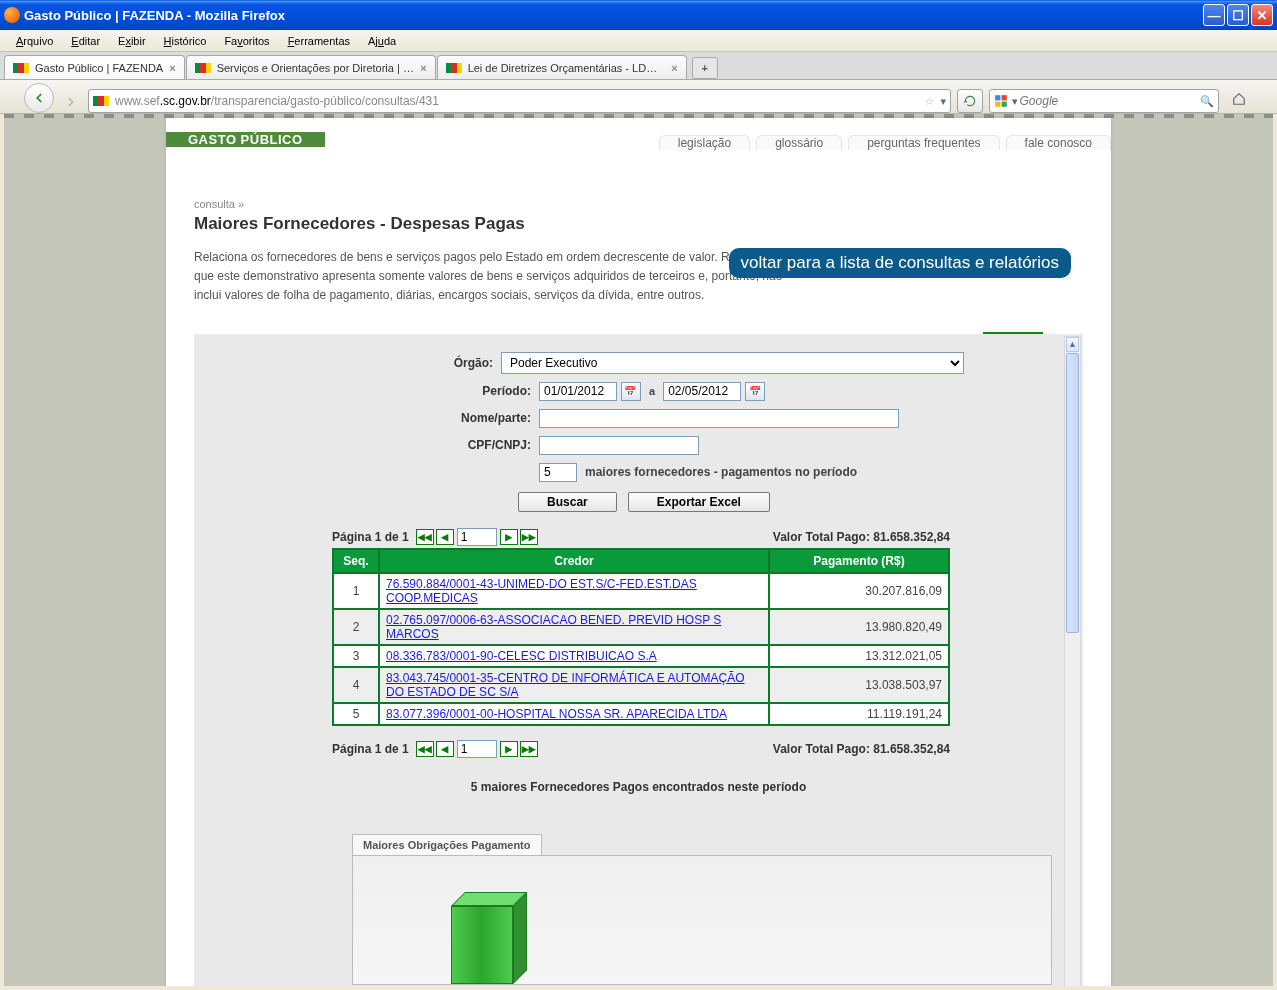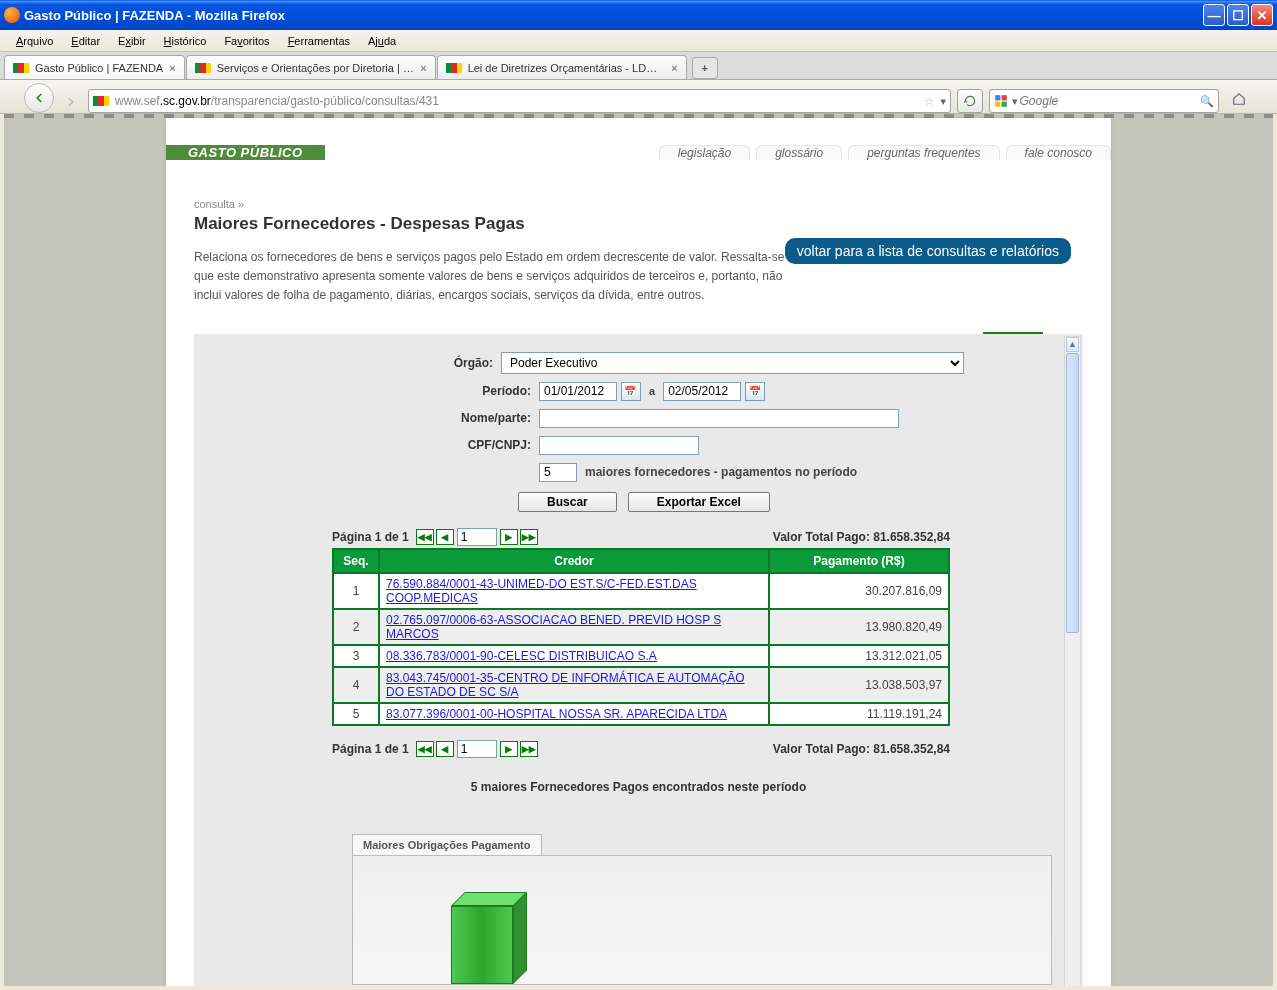--- a/index.html
+++ b/index.html
@@ -46,31 +46,31 @@
 .searchbox .mag { color: #777; }
 .home-btn { width: 28px; height: 28px; display: flex; align-items: center; justify-content: center; color: #666; }
 
 
 .viewport { position: absolute; top: 114px; left: 4px; right: 4px; bottom: 4px; background: #c4c6b9; overflow: hidden; }
 .page-bg-strip { height: 4px; background: repeating-linear-gradient(90deg, #8d8f80 0 10px, #c4c6b9 10px 20px); }
 
 .page-center { width: 945px; margin: 0 auto; background: #fff; min-height: 100%; box-shadow: 0 0 3px rgba(0,0,0,0.15); }
 
 
-.page-header { display: flex; align-items: flex-end; height: 42px; background: #fff; font-style: italic; }
+.page-header { display: flex; align-items: center; height: 42px; background: #fff; }
 .brand-tab { background: #4e8b3a; color: #fff; font-weight: bold; font-size: 13px; padding: 0 22px; display: flex; align-items: center; letter-spacing: 0.5px; }
 .header-spacer { flex: 1; }
 .header-link { border: 1px solid #e5e5e5; border-bottom: none; border-radius: 6px 6px 0 0; background: #fafafa; color: #666; padding: 0 18px; display: flex; align-items: center; margin-left: 6px; font-size: 12px; margin-top: 6px; }
 
 
 .content { padding: 38px 28px 10px 28px; color: #444; position: relative; }
 .breadcrumb { color: #888; font-size: 11px; margin-bottom: 4px; }
 .page-title { font-size: 17px; font-weight: bold; color: #333; margin-bottom: 14px; }
 .page-desc { font-size: 12px; color: #555; line-height: 1.6; max-width: 600px; }
-.back-pill { position: absolute; right: 40px; top: 78px; background: #0a5a8a; color: #fff; font-size: 14px; padding: 5px 12px; border-radius: 10px; }
+.back-pill { position: absolute; right: 40px; top: 88px; background: #0a5a8a; color: #fff; font-size: 17px; padding: 5px 12px; border-radius: 10px; }
 
 
 .inner-panel-wrap { margin-top: 28px; padding: 0; position: relative; }
 .inner-panel-wrap .green-accent { height: 3px; width: 60px; background: #0e8a0e; position: absolute; right: 40px; top: -2px; }
 .inner-panel { background: #e9e9e9; margin: 0; padding: 18px 20px 30px 20px; position: relative; }
 .inner-scroll { position: absolute; right: 2px; top: 2px; bottom: 2px; width: 17px; background: #efefef; border: 1px solid #d8d8d8; }
 .inner-scroll .thumb { position: absolute; left: 1px; right: 1px; top: 16px; height: 280px; background: linear-gradient(to right, #d8e6fb, #c3d6f3); border: 1px solid #9ab5e0; border-radius: 2px; }
 .inner-scroll .arrow { position: absolute; left: 1px; right: 1px; height: 15px; background: linear-gradient(#f5f8fe,#dbe5f6); border: 1px solid #b9c9e4; display:flex; align-items:center; justify-content:center; font-size:9px; color:#5577aa;}
 .inner-scroll .arrow.up { top: 0; }
 

